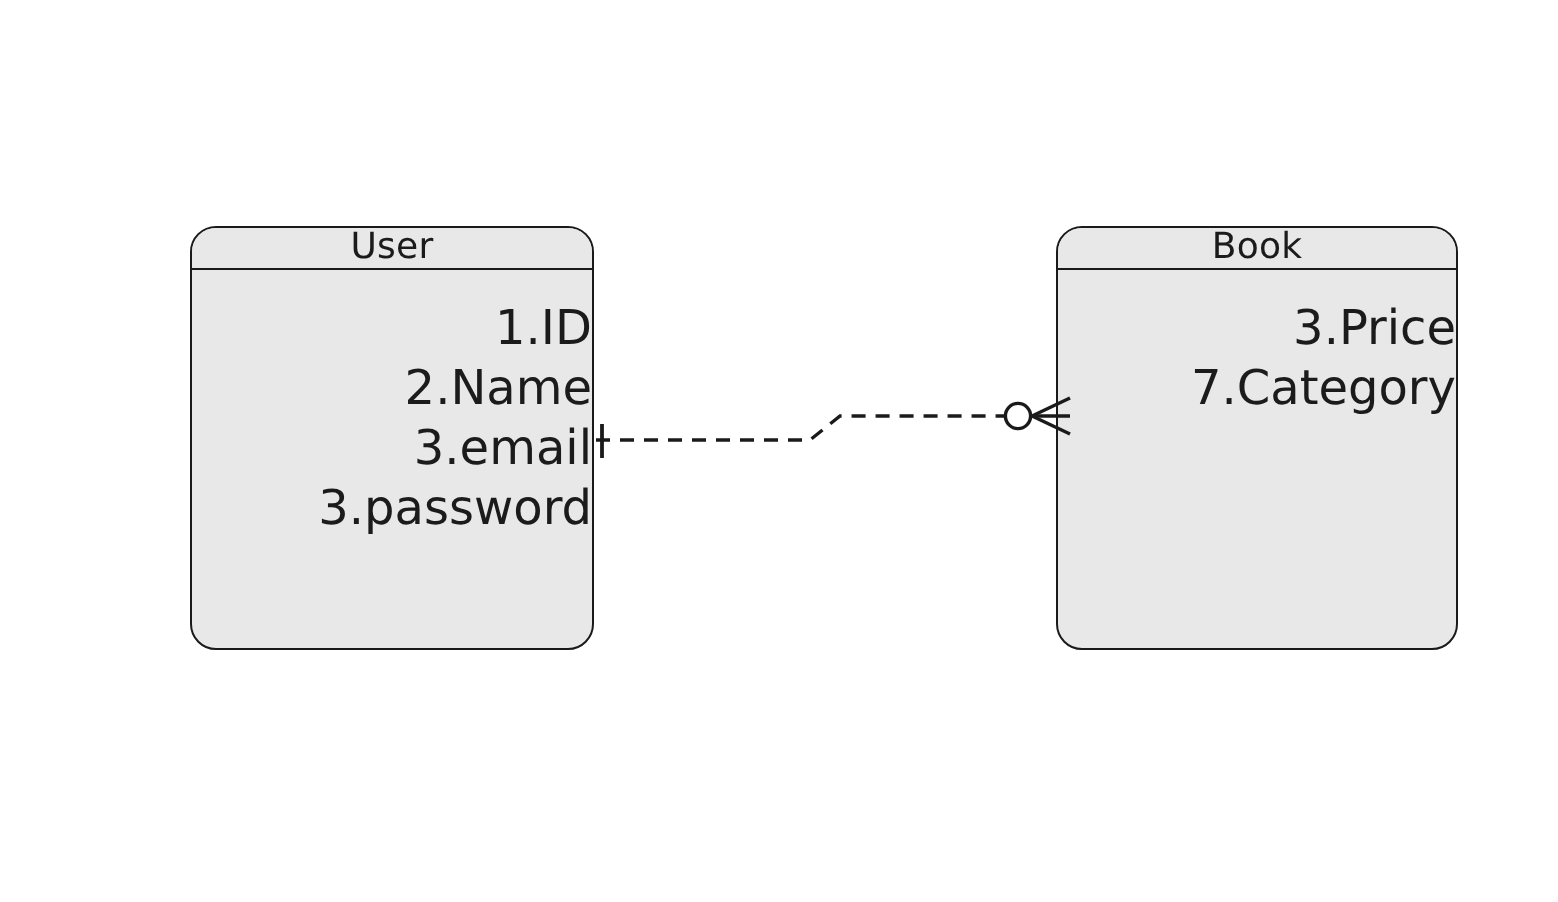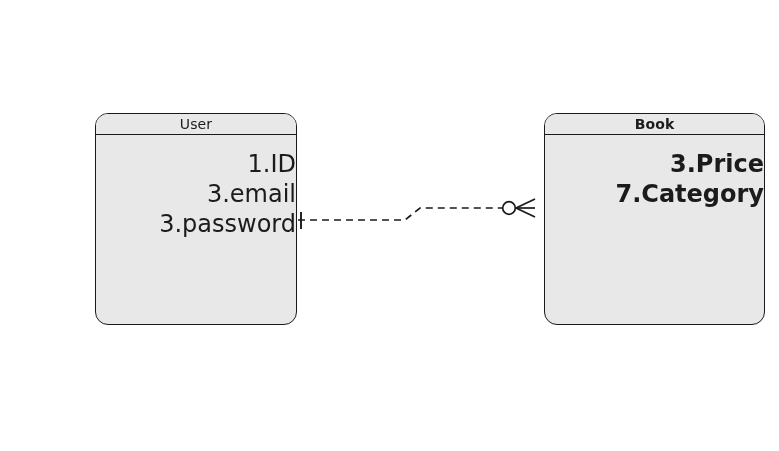--- a/index.html
+++ b/index.html
@@ -28,59 +28,60 @@
     box-sizing: border-box;
     background: #e8e8e8;
     border: 1.6px solid #1a1a1a;
     border-radius: 13px;
     overflow: hidden;
   }
   .entity-header {
     height: 20px;
     line-height: 20px;
     text-align: center;
-    font-size: 14px;
+    font-size: 18px;
     color: #1b1b1b;
     border-bottom: 1.3px solid #1a1a1a;
     background: #e8e8e8;
     letter-spacing: 0.1px;
   }
   .entity-body {
     padding: 14px 0 0 14px;
   }
   .attr {
     font-size: 24px;
     line-height: 30px;
     color: #1b1b1b;
     white-space: nowrap;
     text-align: right;
   }
 
   #user-entity  { left: 95px;  top: 113px; width: 202px; height: 212px; }
-  #book-entity  { left: 544px; top: 113px; width: 221px; height: 212px; font-weight: bold; }
+  #book-entity  { left: 528px; top: 113px; width: 201px; height: 212px; }
 
   
   #relationship-connector {
     position: absolute;
     left: 0;
     top: 0;
     width: 779px;
     height: 451px;
     pointer-events: none;
   }
 </style>
 </head>
 <body>
 
 <div id="canvas">
 
   <div class="entity" id="user-entity">
     <div class="entity-header">User</div>
     <div class="entity-body">
       <div class="attr">1.ID</div>
+      <div class="attr">2.Name</div>
       <div class="attr">3.email</div>
       <div class="attr">3.password</div>
     </div>
   </div>
 
   <div class="entity" id="book-entity">
     <div class="entity-header">Book</div>
     <div class="entity-body">
       <div class="attr">3.Price</div>
       <div class="attr">7.Category</div>

